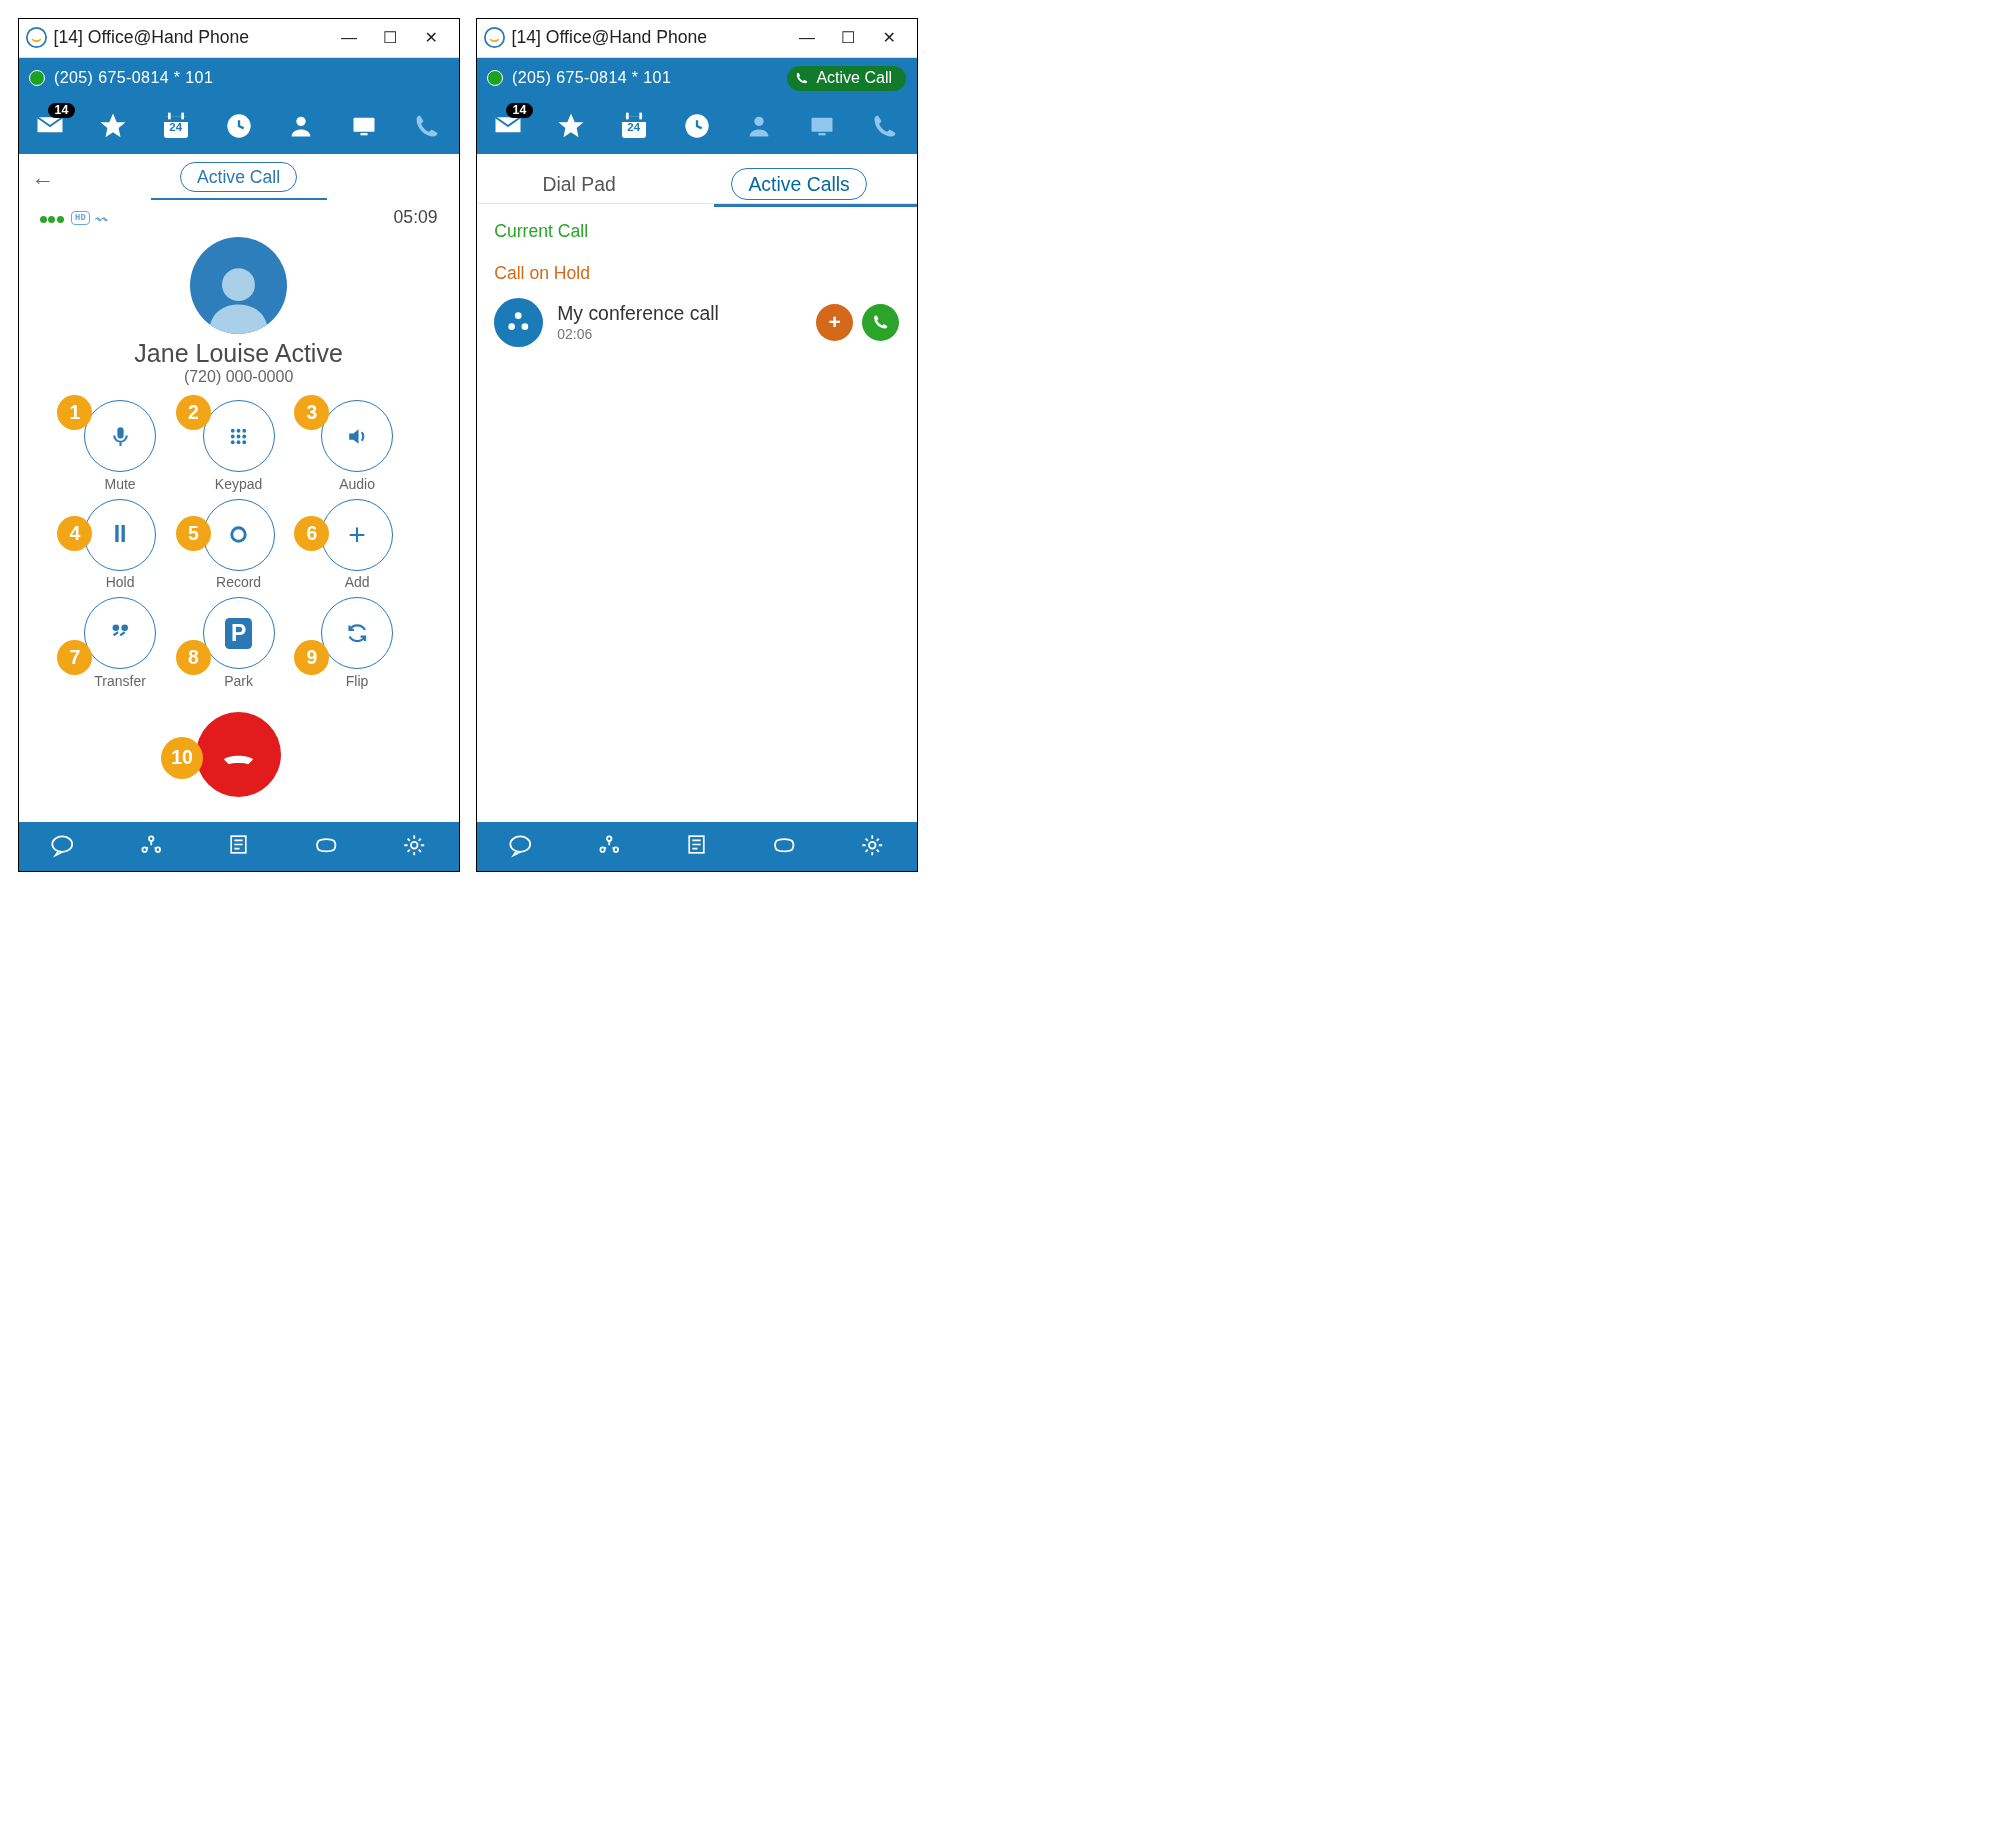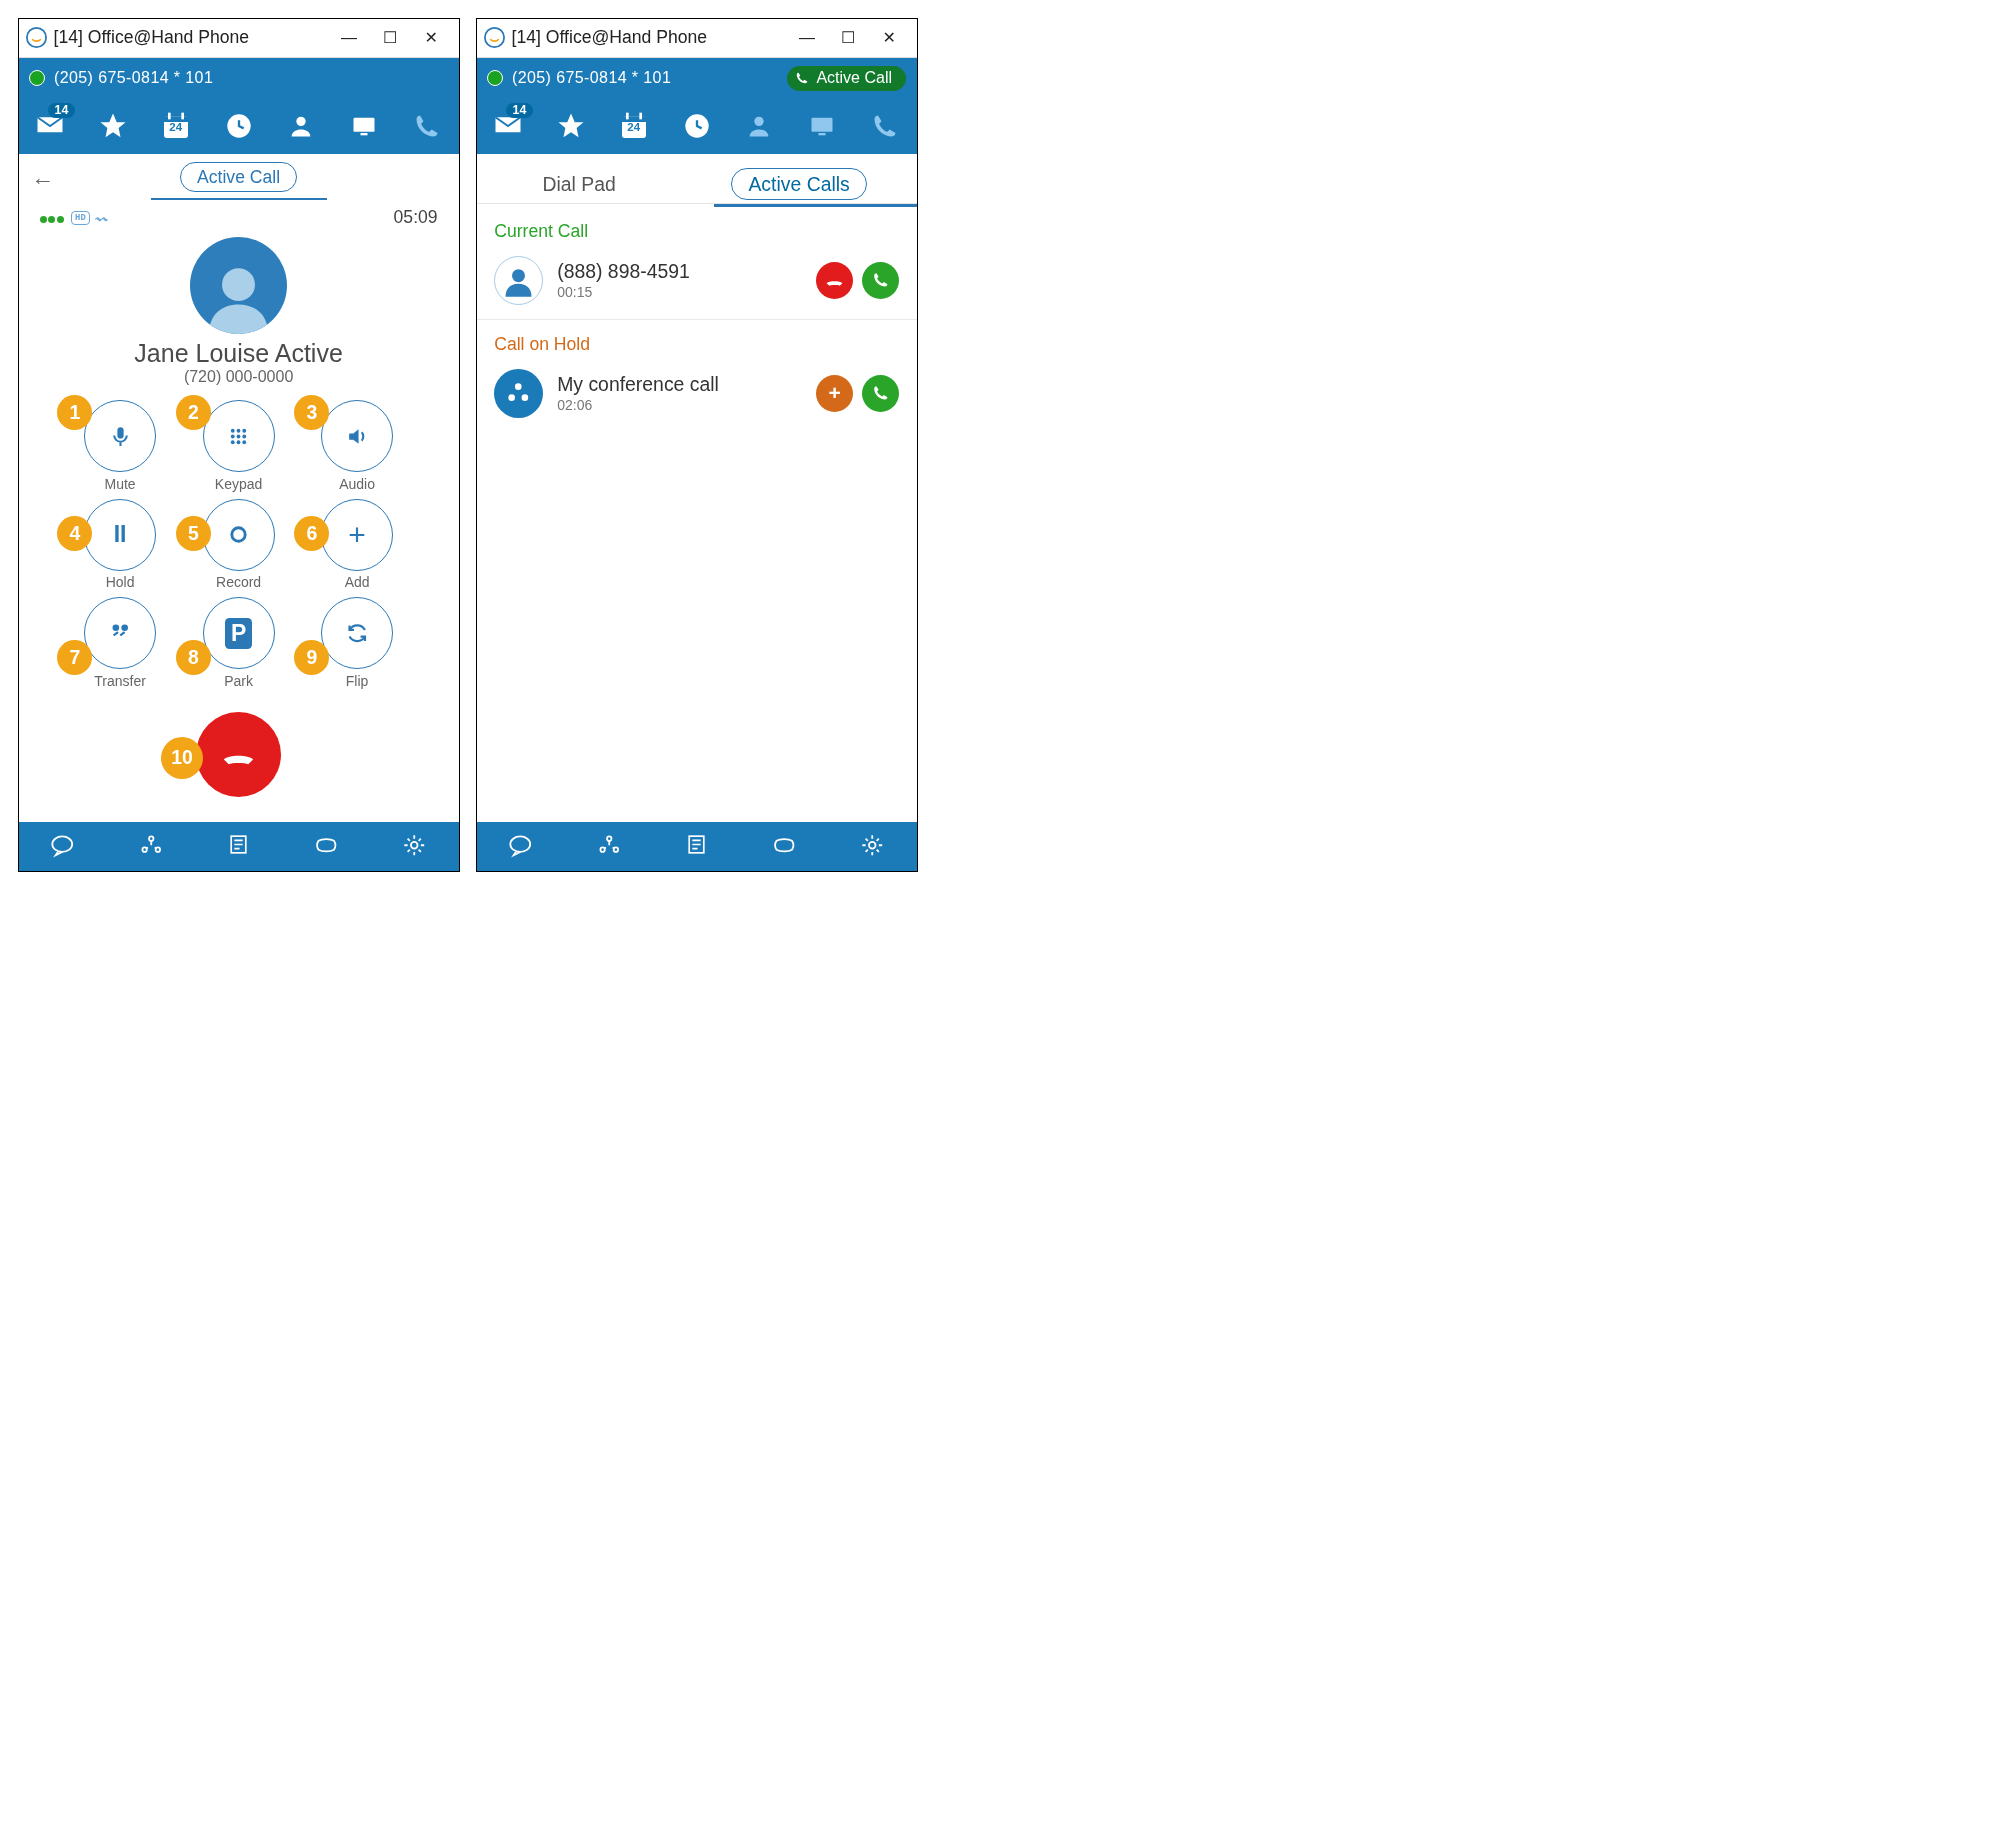--- a/index.html
+++ b/index.html
@@ -76,21 +76,21 @@
   }
   .nav-item {
     position: relative;
     width: 42px; height: 42px;
     display: flex; align-items: center; justify-content: center;
   }
   .nav-item svg { fill: #fff; }
   .badge {
     position: absolute;
     top: -2.6px; left: 19.4px;
-    background: #0369a1;
+    background: #000000;
     color: #fff;
     border-radius: 10.6px;
     font-size: 12.4px;
     padding: 0.9px 6.2px;
     font-weight: 600;
   }
   .content {
     flex: 1;
     background: #fff;
     display: flex;
@@ -520,44 +520,20 @@
   </div>
 
   <div class="content">
     <div class="tabs2">
       <span class="tab2">Dial Pad</span>
       <span class="tab2 active">Active Calls</span>
     </div>
     <div class="tab2-underline"></div>
 
     <div class="section-title st-green">Current Call</div>
-    <div class="call-row">
-      <div class="call-avatar person">
-        <svg width="39" height="39" viewBox="0 0 24 24">
-            <circle cx="12" cy="9" r="4" fill="#2e7ebb"></circle>
-            <path d="M4 22c0-5 3-8 8-8s8 3 8 8z" fill="#2e7ebb"></path>
-          </svg>
-      </div>
-      <div class="call-info">
-        <div class="num">(888) 898-4591</div>
-        <div class="dur">00:15</div>
-      </div>
-      <div class="call-actions">
-        <div class="mini-btn mini-red">
-          <svg width="21" height="21" viewBox="0 0 24 24">
-              <path d="M21 15c-3-3-15-3-18 0l3 3c2-1 10-1 12 0z" fill="#fff"></path>
-            </svg>
-        </div>
-        <div class="mini-btn mini-green">
-          <svg width="17.6" height="17.6" viewBox="0 0 24 24">
-              <path d="M6 3c-1 0-3 1-3 3 0 8 7 15 15 15 2 0 3-2 3-3l-5-3-2 2c-3-1-6-4-7-7l2-2z" fill="#fff"></path>
-            </svg>
-        </div>
-      </div>
-    </div>
 
     <div class="section-title st-orange">Call on Hold</div>
     <div class="call-row" style="border-bottom:none">
       <div class="call-avatar conf">
         <svg width="26.5" height="26.5" viewBox="0 0 24 24" fill="#fff">
             <circle cx="12" cy="6" r="3"></circle>
             <circle cx="6" cy="16" r="3"></circle>
             <circle cx="18" cy="16" r="3"></circle>
           </svg>
       </div>

